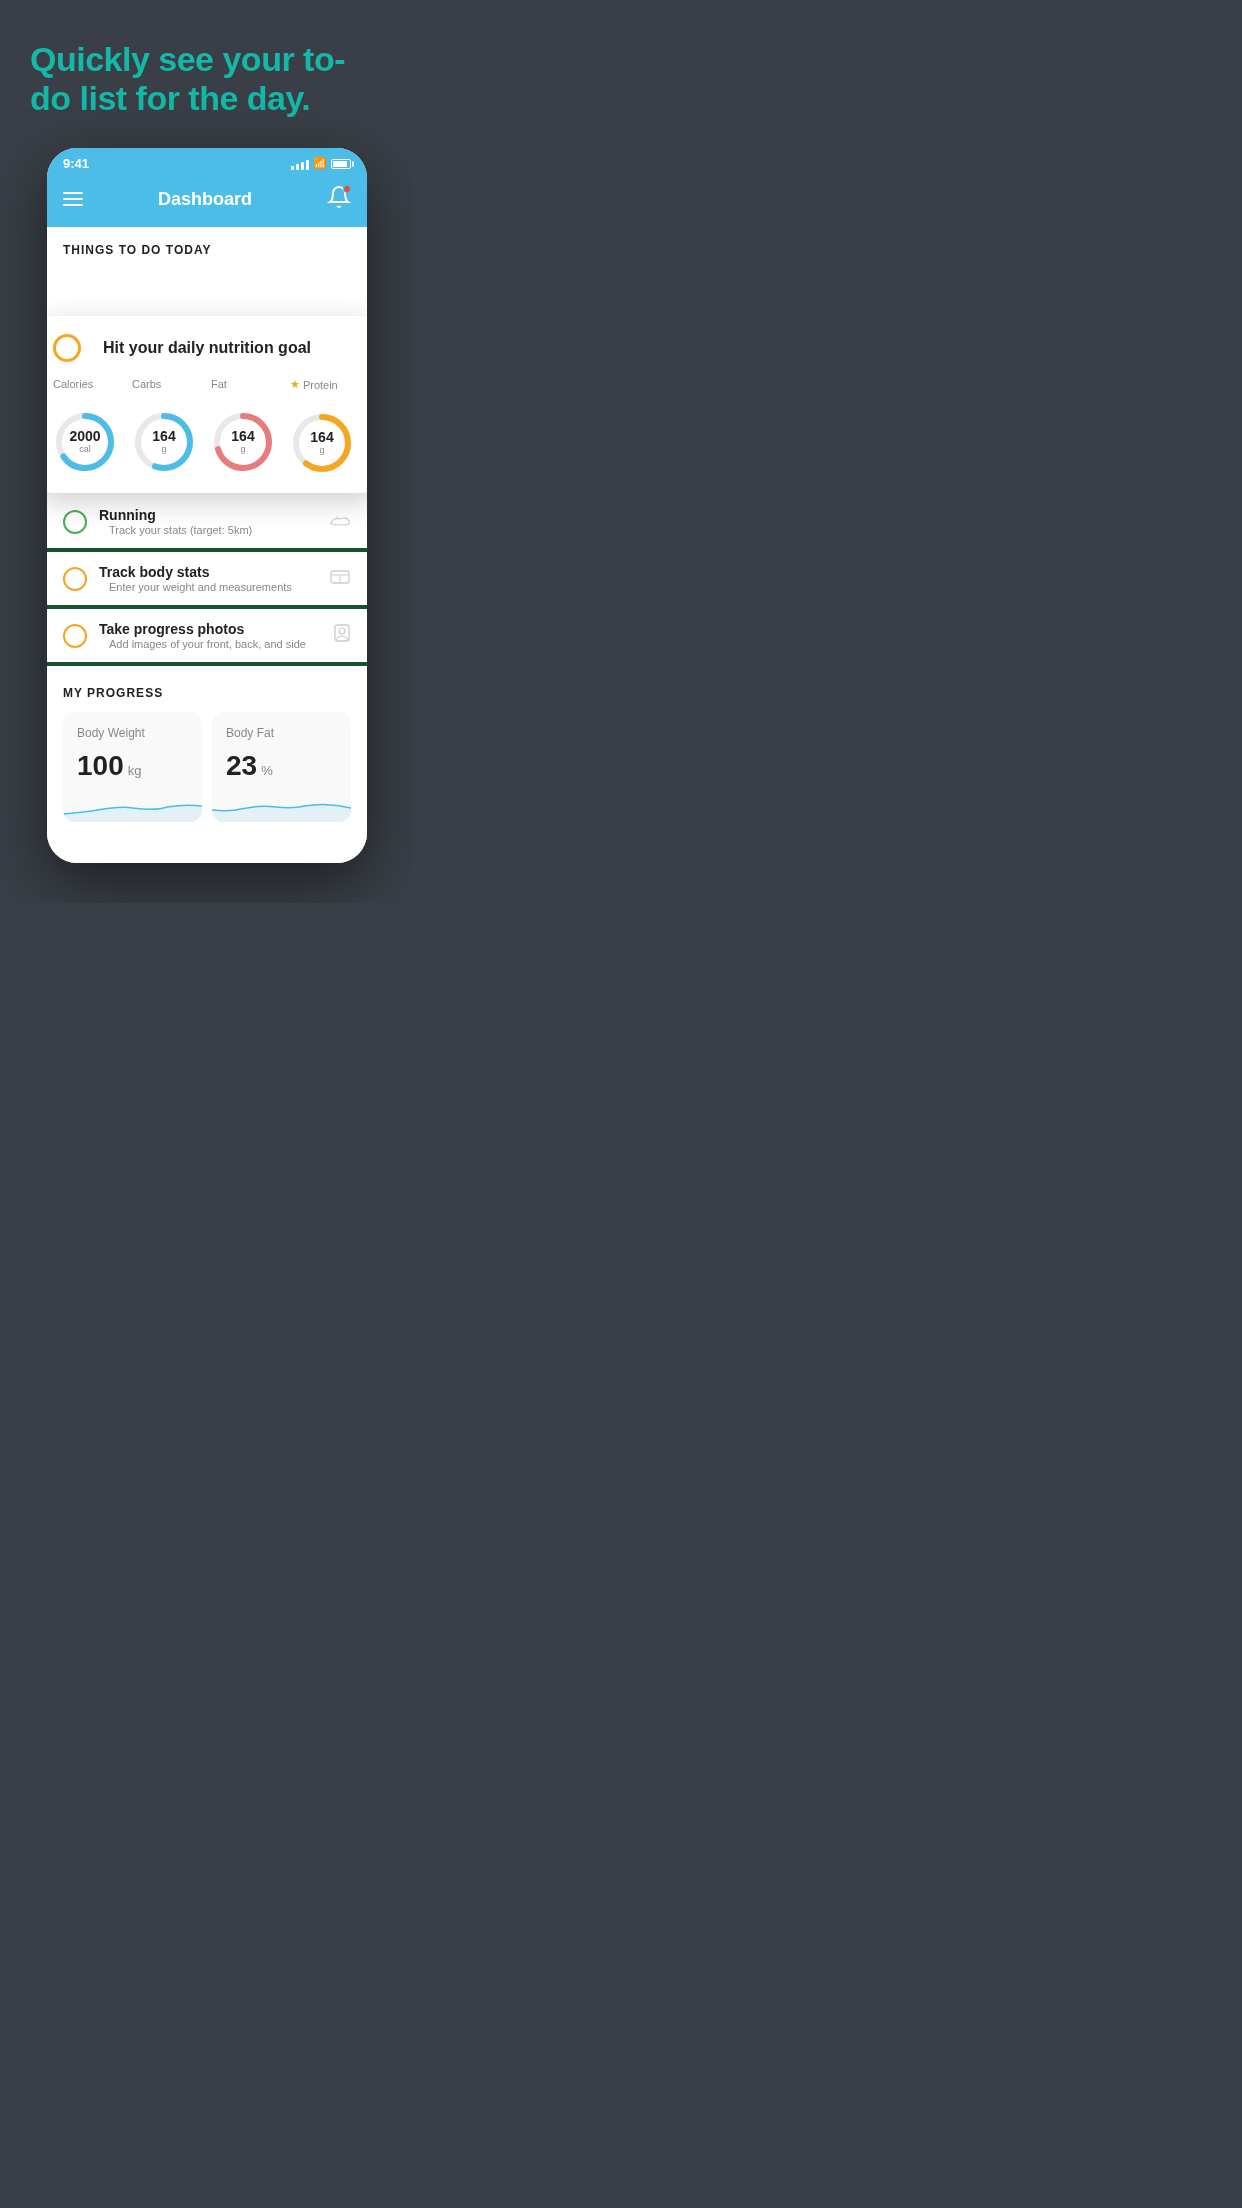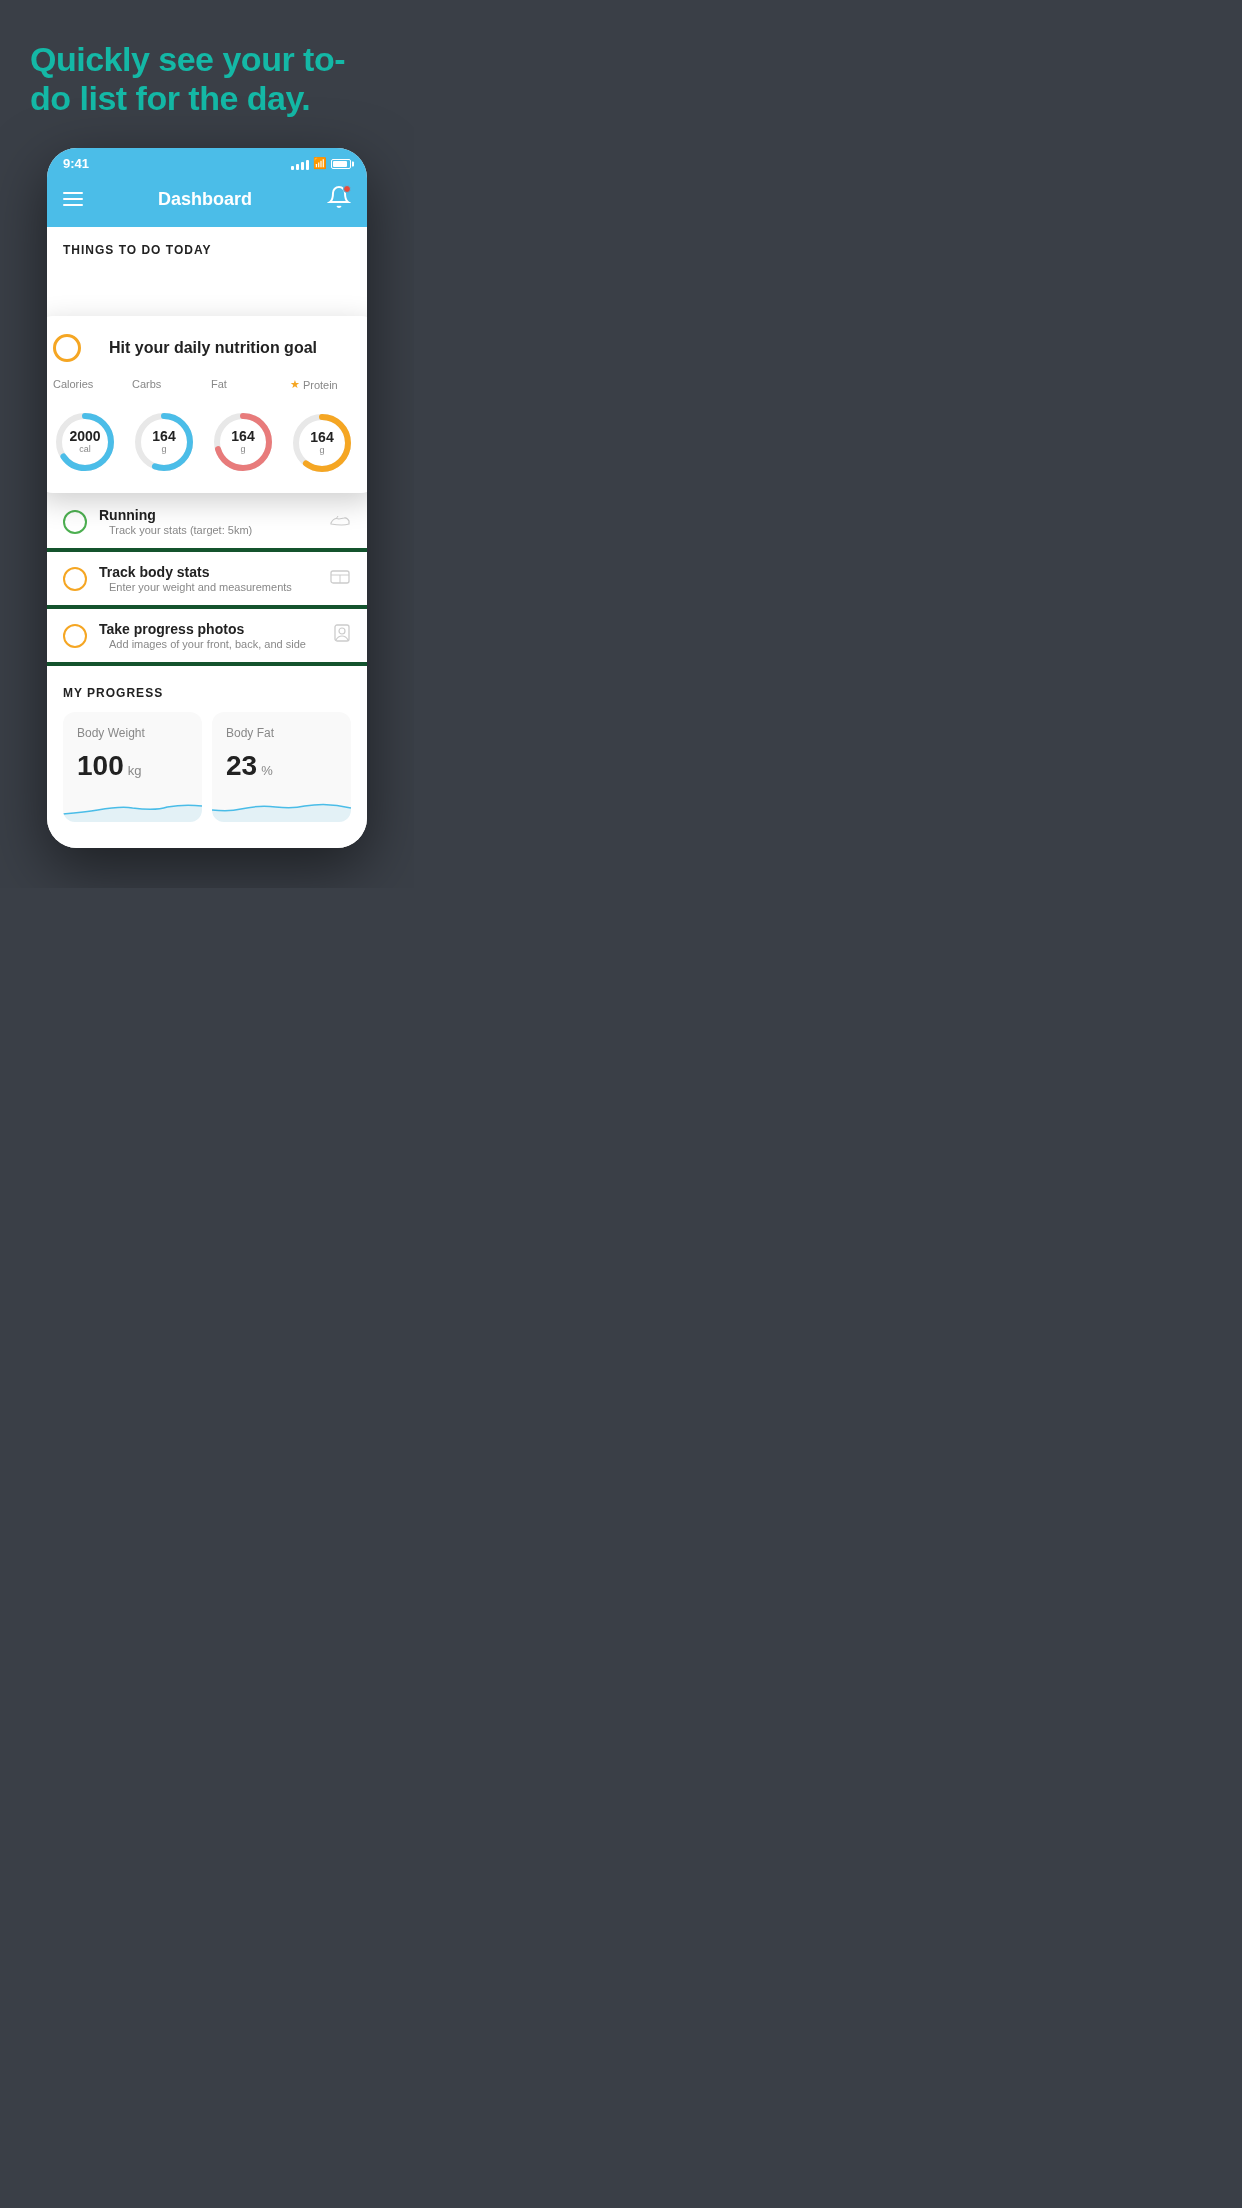--- a/index.html
+++ b/index.html
@@ -146,21 +146,21 @@
       position: absolute;
       top: 0;
       right: 0;
       border: 1px solid #4bbde8;
     }
 
     
     .content-area {
       background: #fff;
       min-height: 400px;
-      padding-bottom: 16px;
+      padding-bottom: 31px;
     }
 
     
     .section-label {
       padding: 16px 16px 10px 16px;
       font-size: 12px;
       font-weight: 800;
       letter-spacing: 1px;
       color: #222;
       text-transform: uppercase;
@@ -175,21 +175,21 @@
       width: 340px;
       background: #fff;
       border-radius: 16px;
       padding: 18px 16px;
       box-shadow: 0 8px 30px rgba(0,0,0,0.2);
       z-index: 10;
     }
     .card-title-row {
       display: flex;
       align-items: center;
-      gap: 28px;
+      gap: 22px;
       margin-bottom: 16px;
     }
     .circle-check {
       width: 28px;
       height: 28px;
       border-radius: 50%;
       border: 3px solid #f5a623;
       flex-shrink: 0;
     }
     .card-title {

